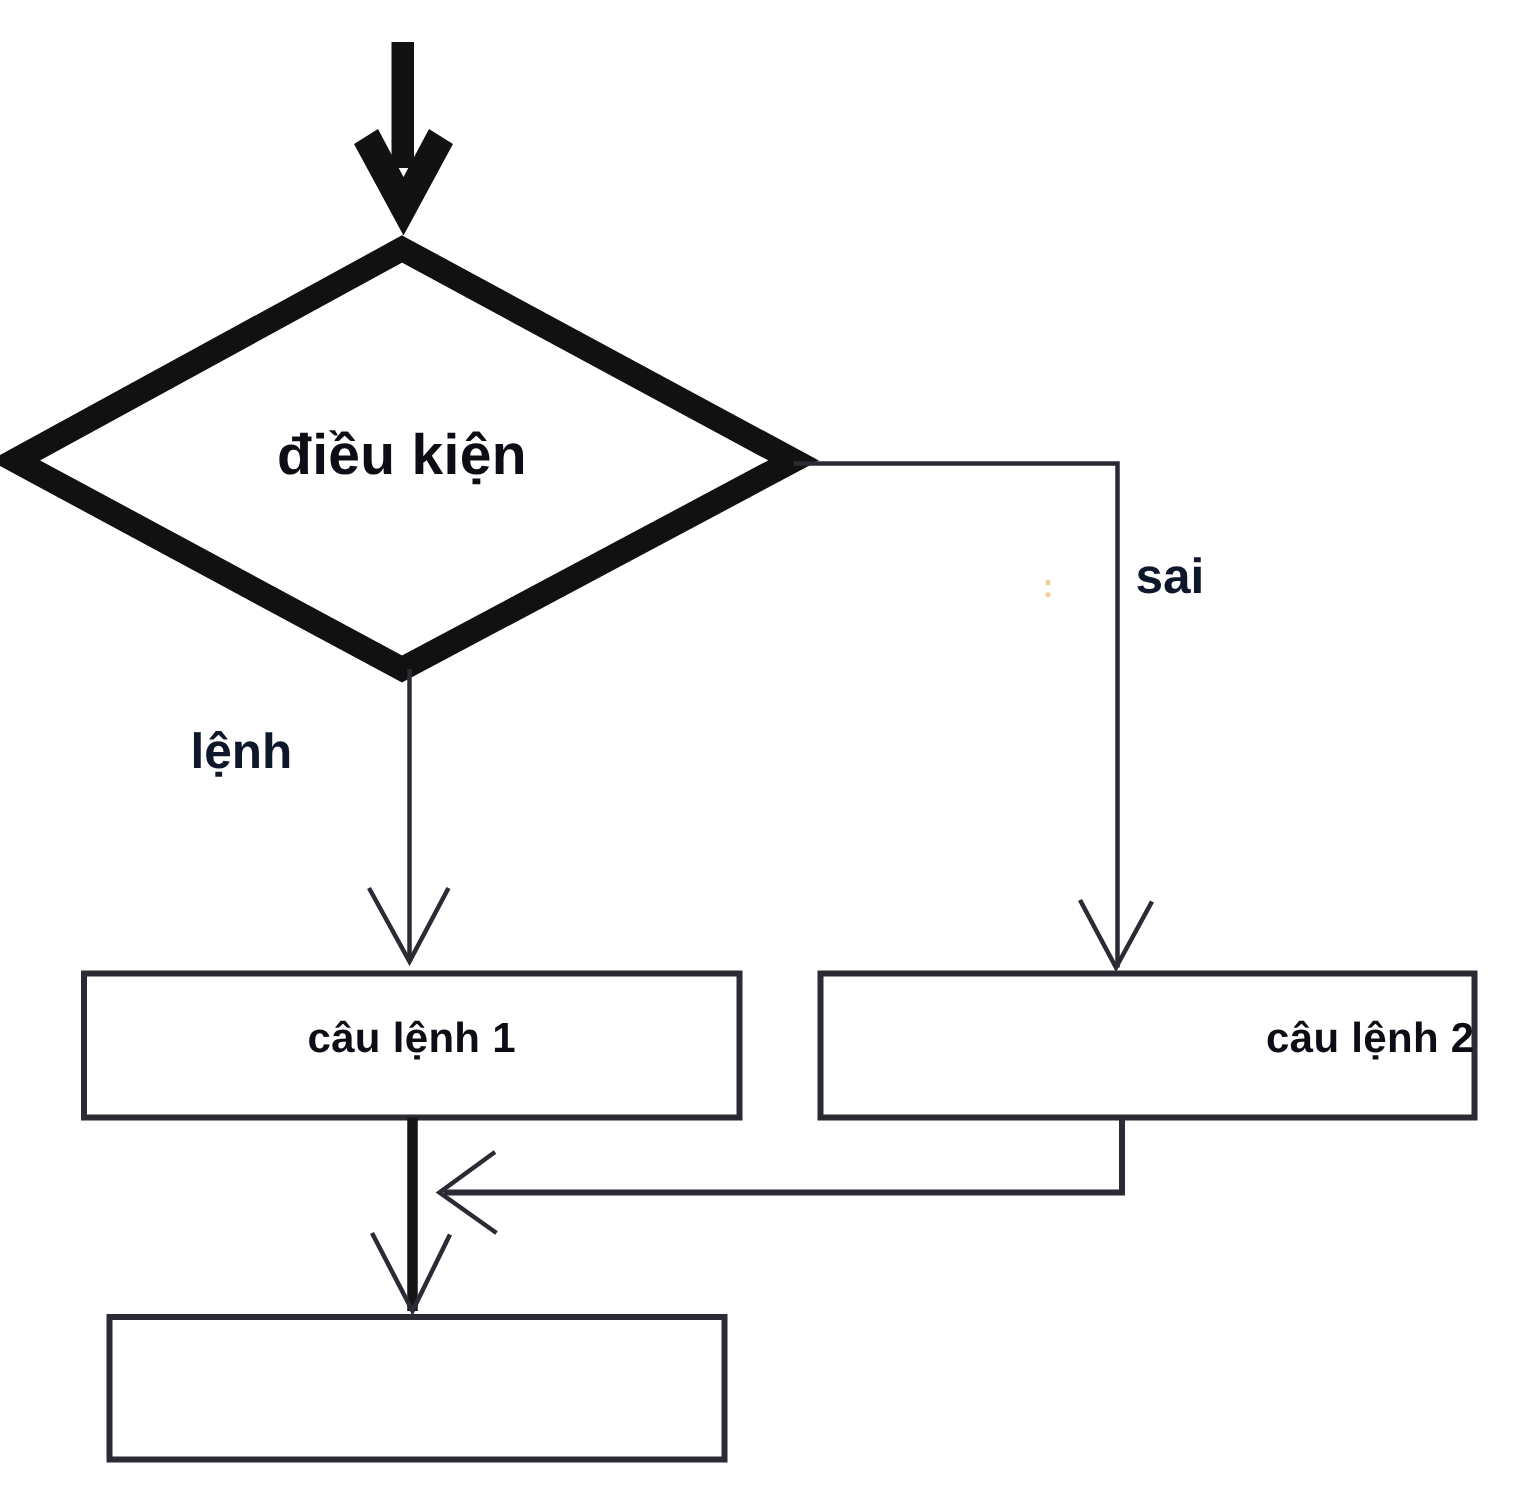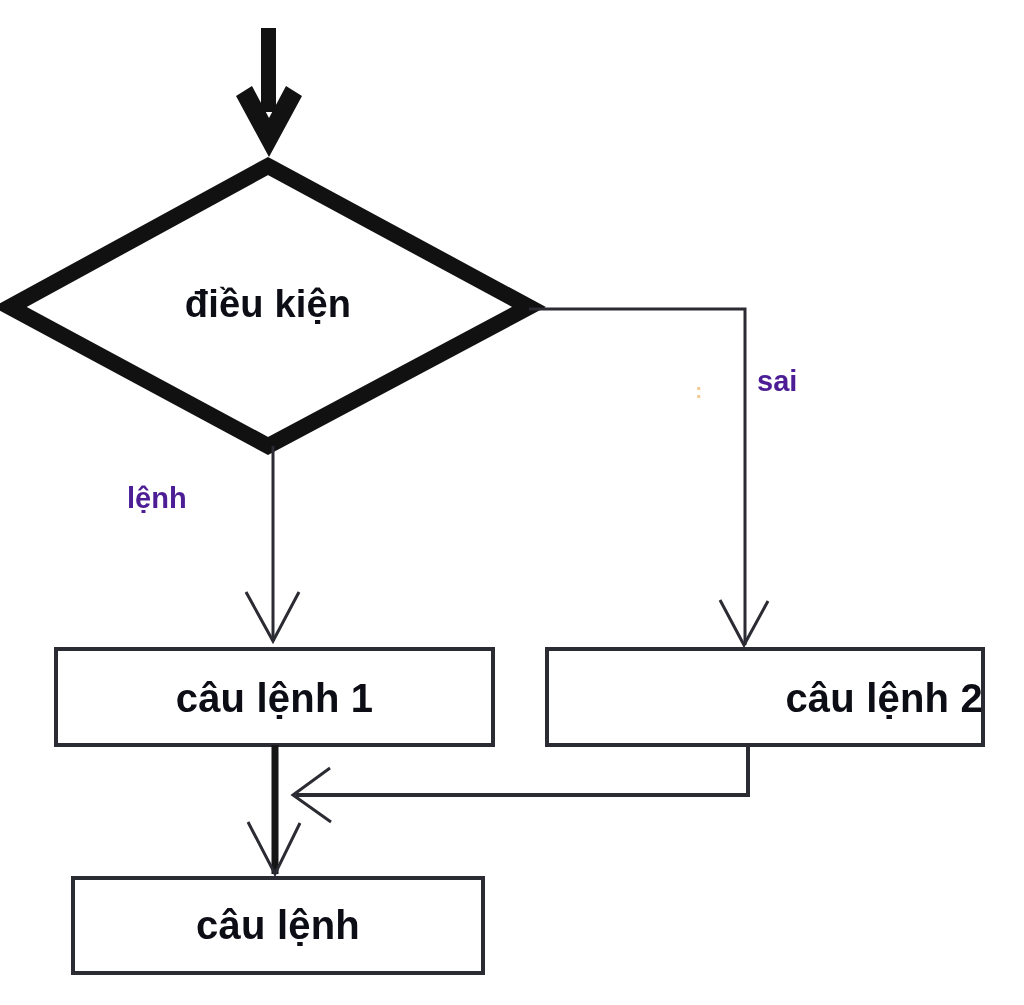--- a/index.html
+++ b/index.html
@@ -27,30 +27,30 @@
   }
   .node-label {
     position: absolute;
     font-weight: bold;
     color: #0d0d16;
     white-space: nowrap;
     text-align: center;
     letter-spacing: 0.2px;
   }
   .box-label {
-    font-size: 40px;
+    font-size: 28px;
   }
   .diamond-label {
     font-size: 38px;
   }
   .edge-label {
     position: absolute;
     font-weight: bold;
-    font-size: 29px;
-    color: #4c1d95;
+    font-size: 33px;
+    color: #0f172a;
     white-space: nowrap;
   }
   .artifact {
     position: absolute;
     color: #e8a33d;
     font-size: 22px;
     font-weight: bold;
     opacity: 0.55;
     white-space: nowrap;
   }
@@ -101,15 +101,14 @@
   <div class="edge-label" style="left:127px; top:482px;">lệnh</div>
 
   <div class="edge-label" style="left:757px; top:365px;">sai</div>
 
   <div class="artifact" style="left:695px; top:378px;">:</div>
 
   <div class="node-label box-label" style="left:56px; top:676px; width:437px;">câu lệnh 1</div>
 
   <div class="node-label box-label" style="left:547px; top:676px; width:436px;text-align:right;">câu lệnh 2</div>
 
-  <div class="node-label box-label" style="left:73px; top:903px; width:410px;">câu lệnh</div>
 
 </div>
 
 </body></html>

